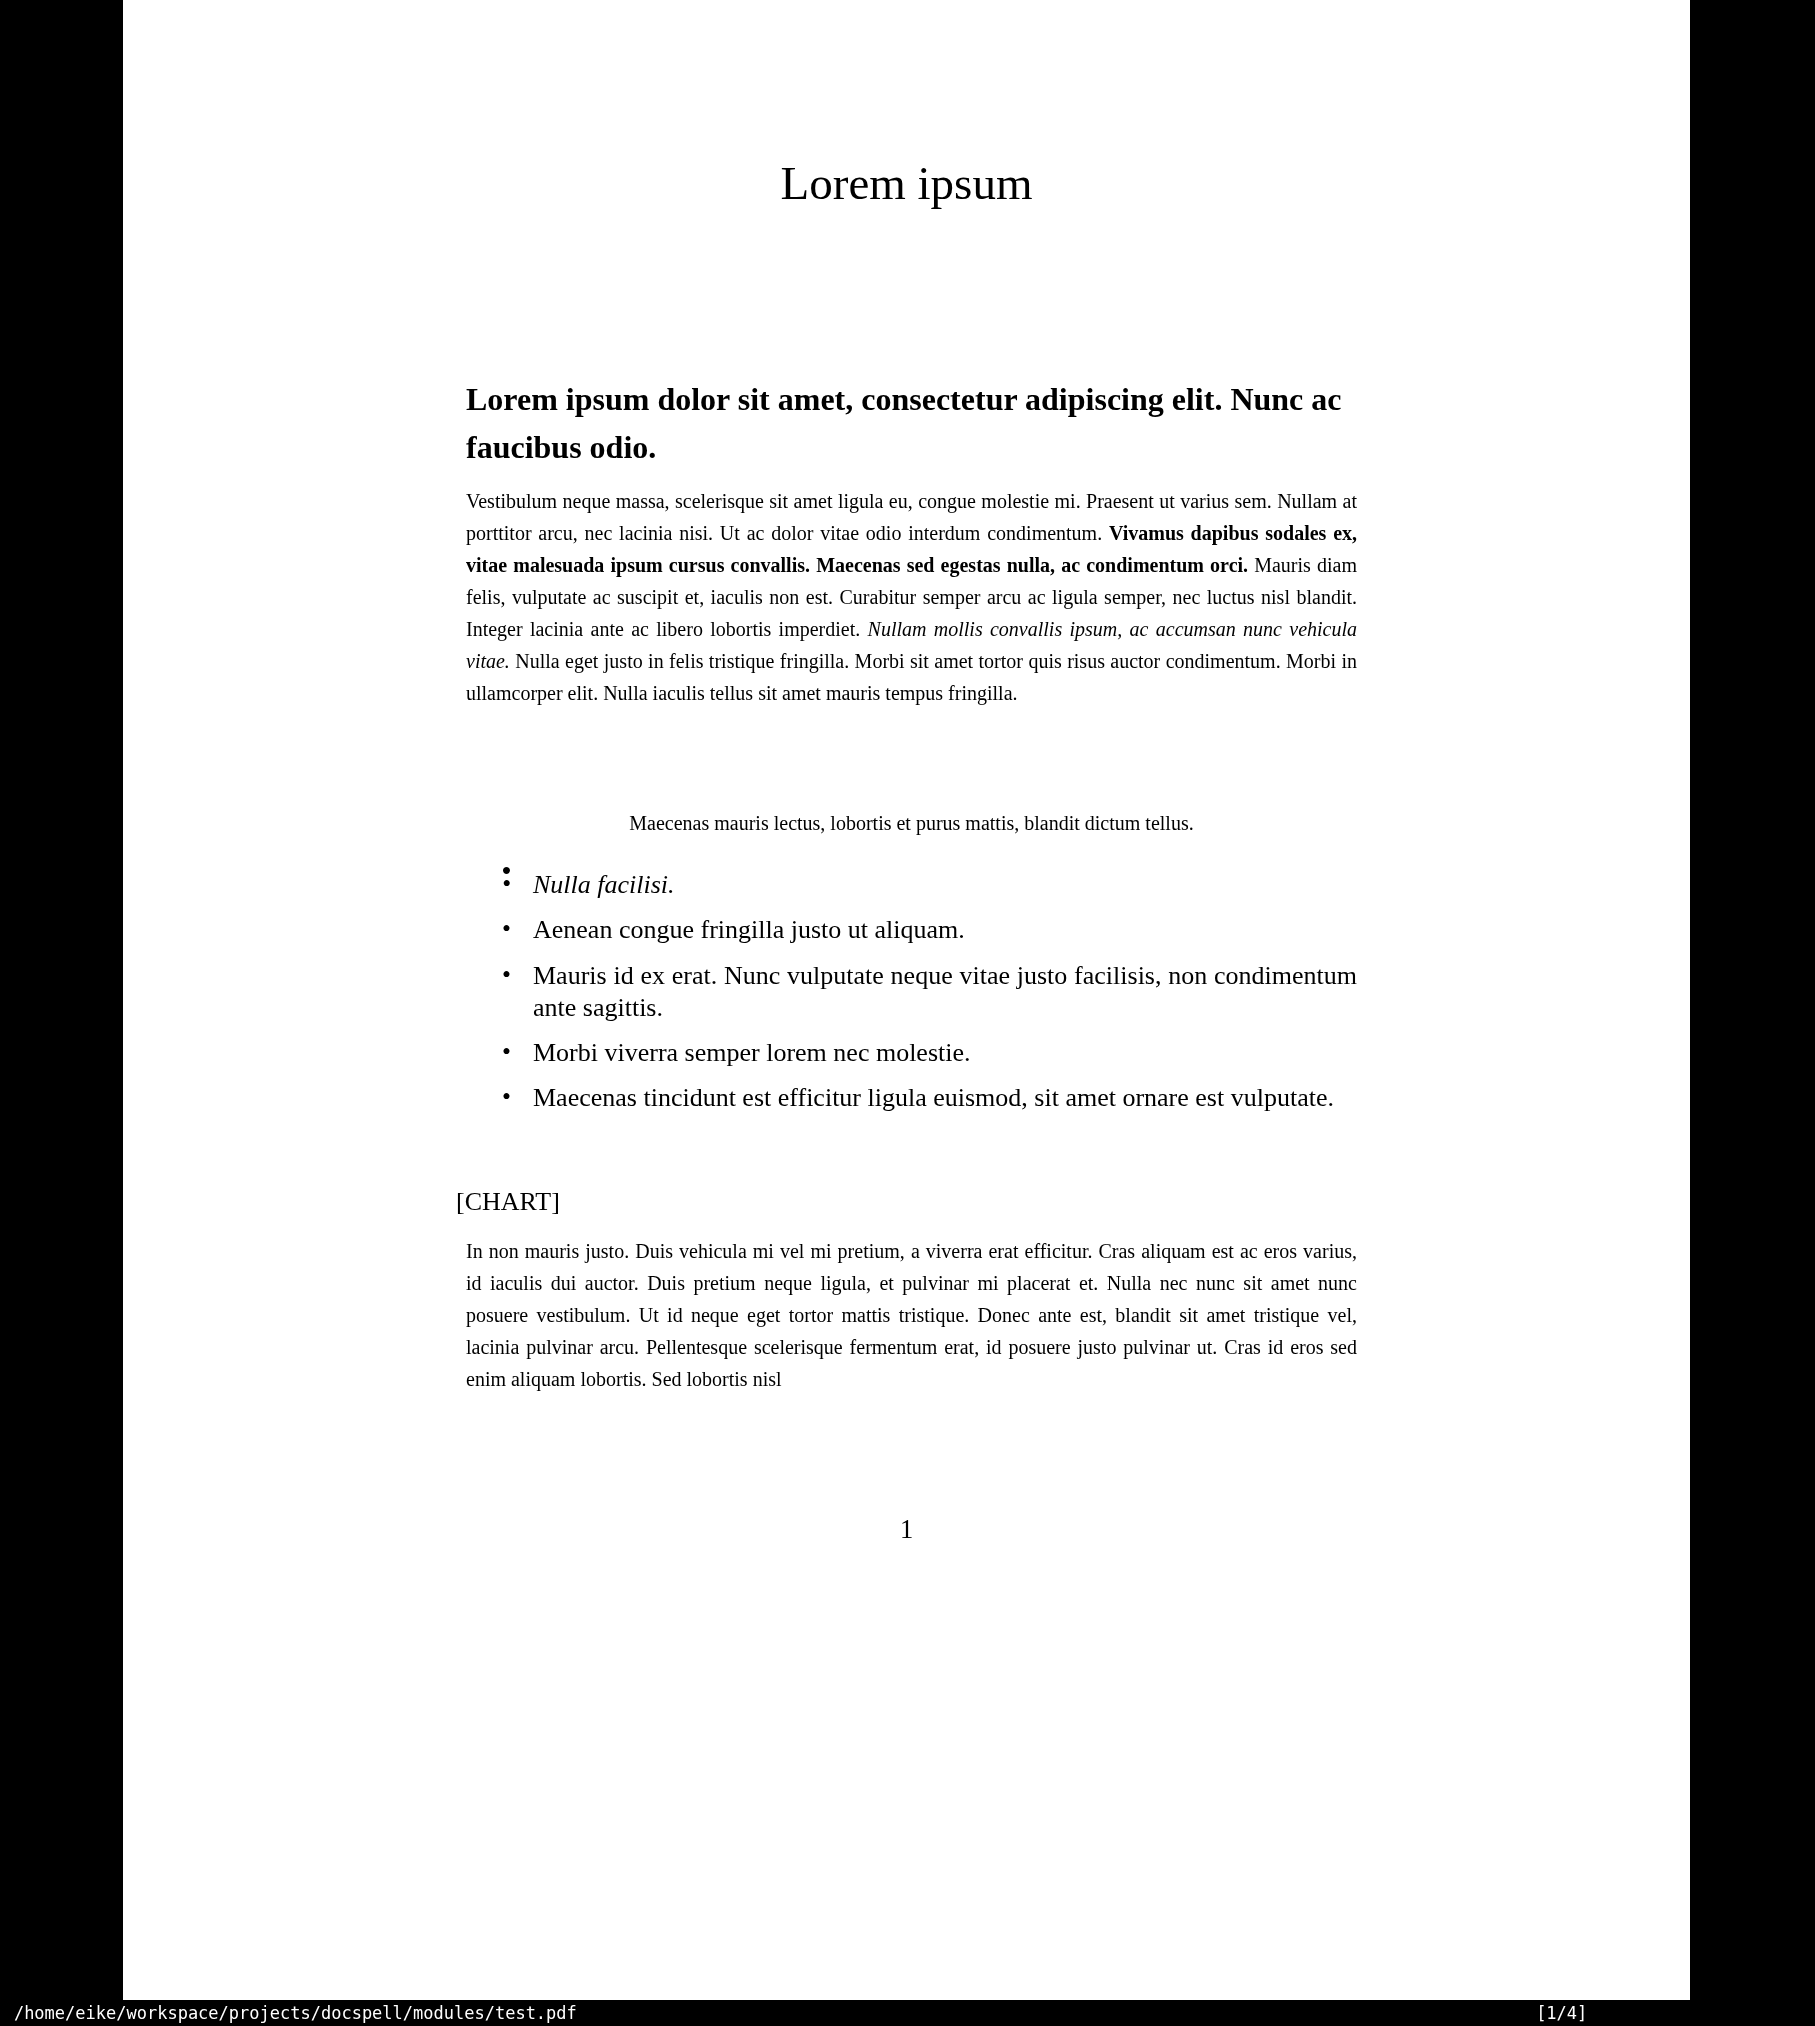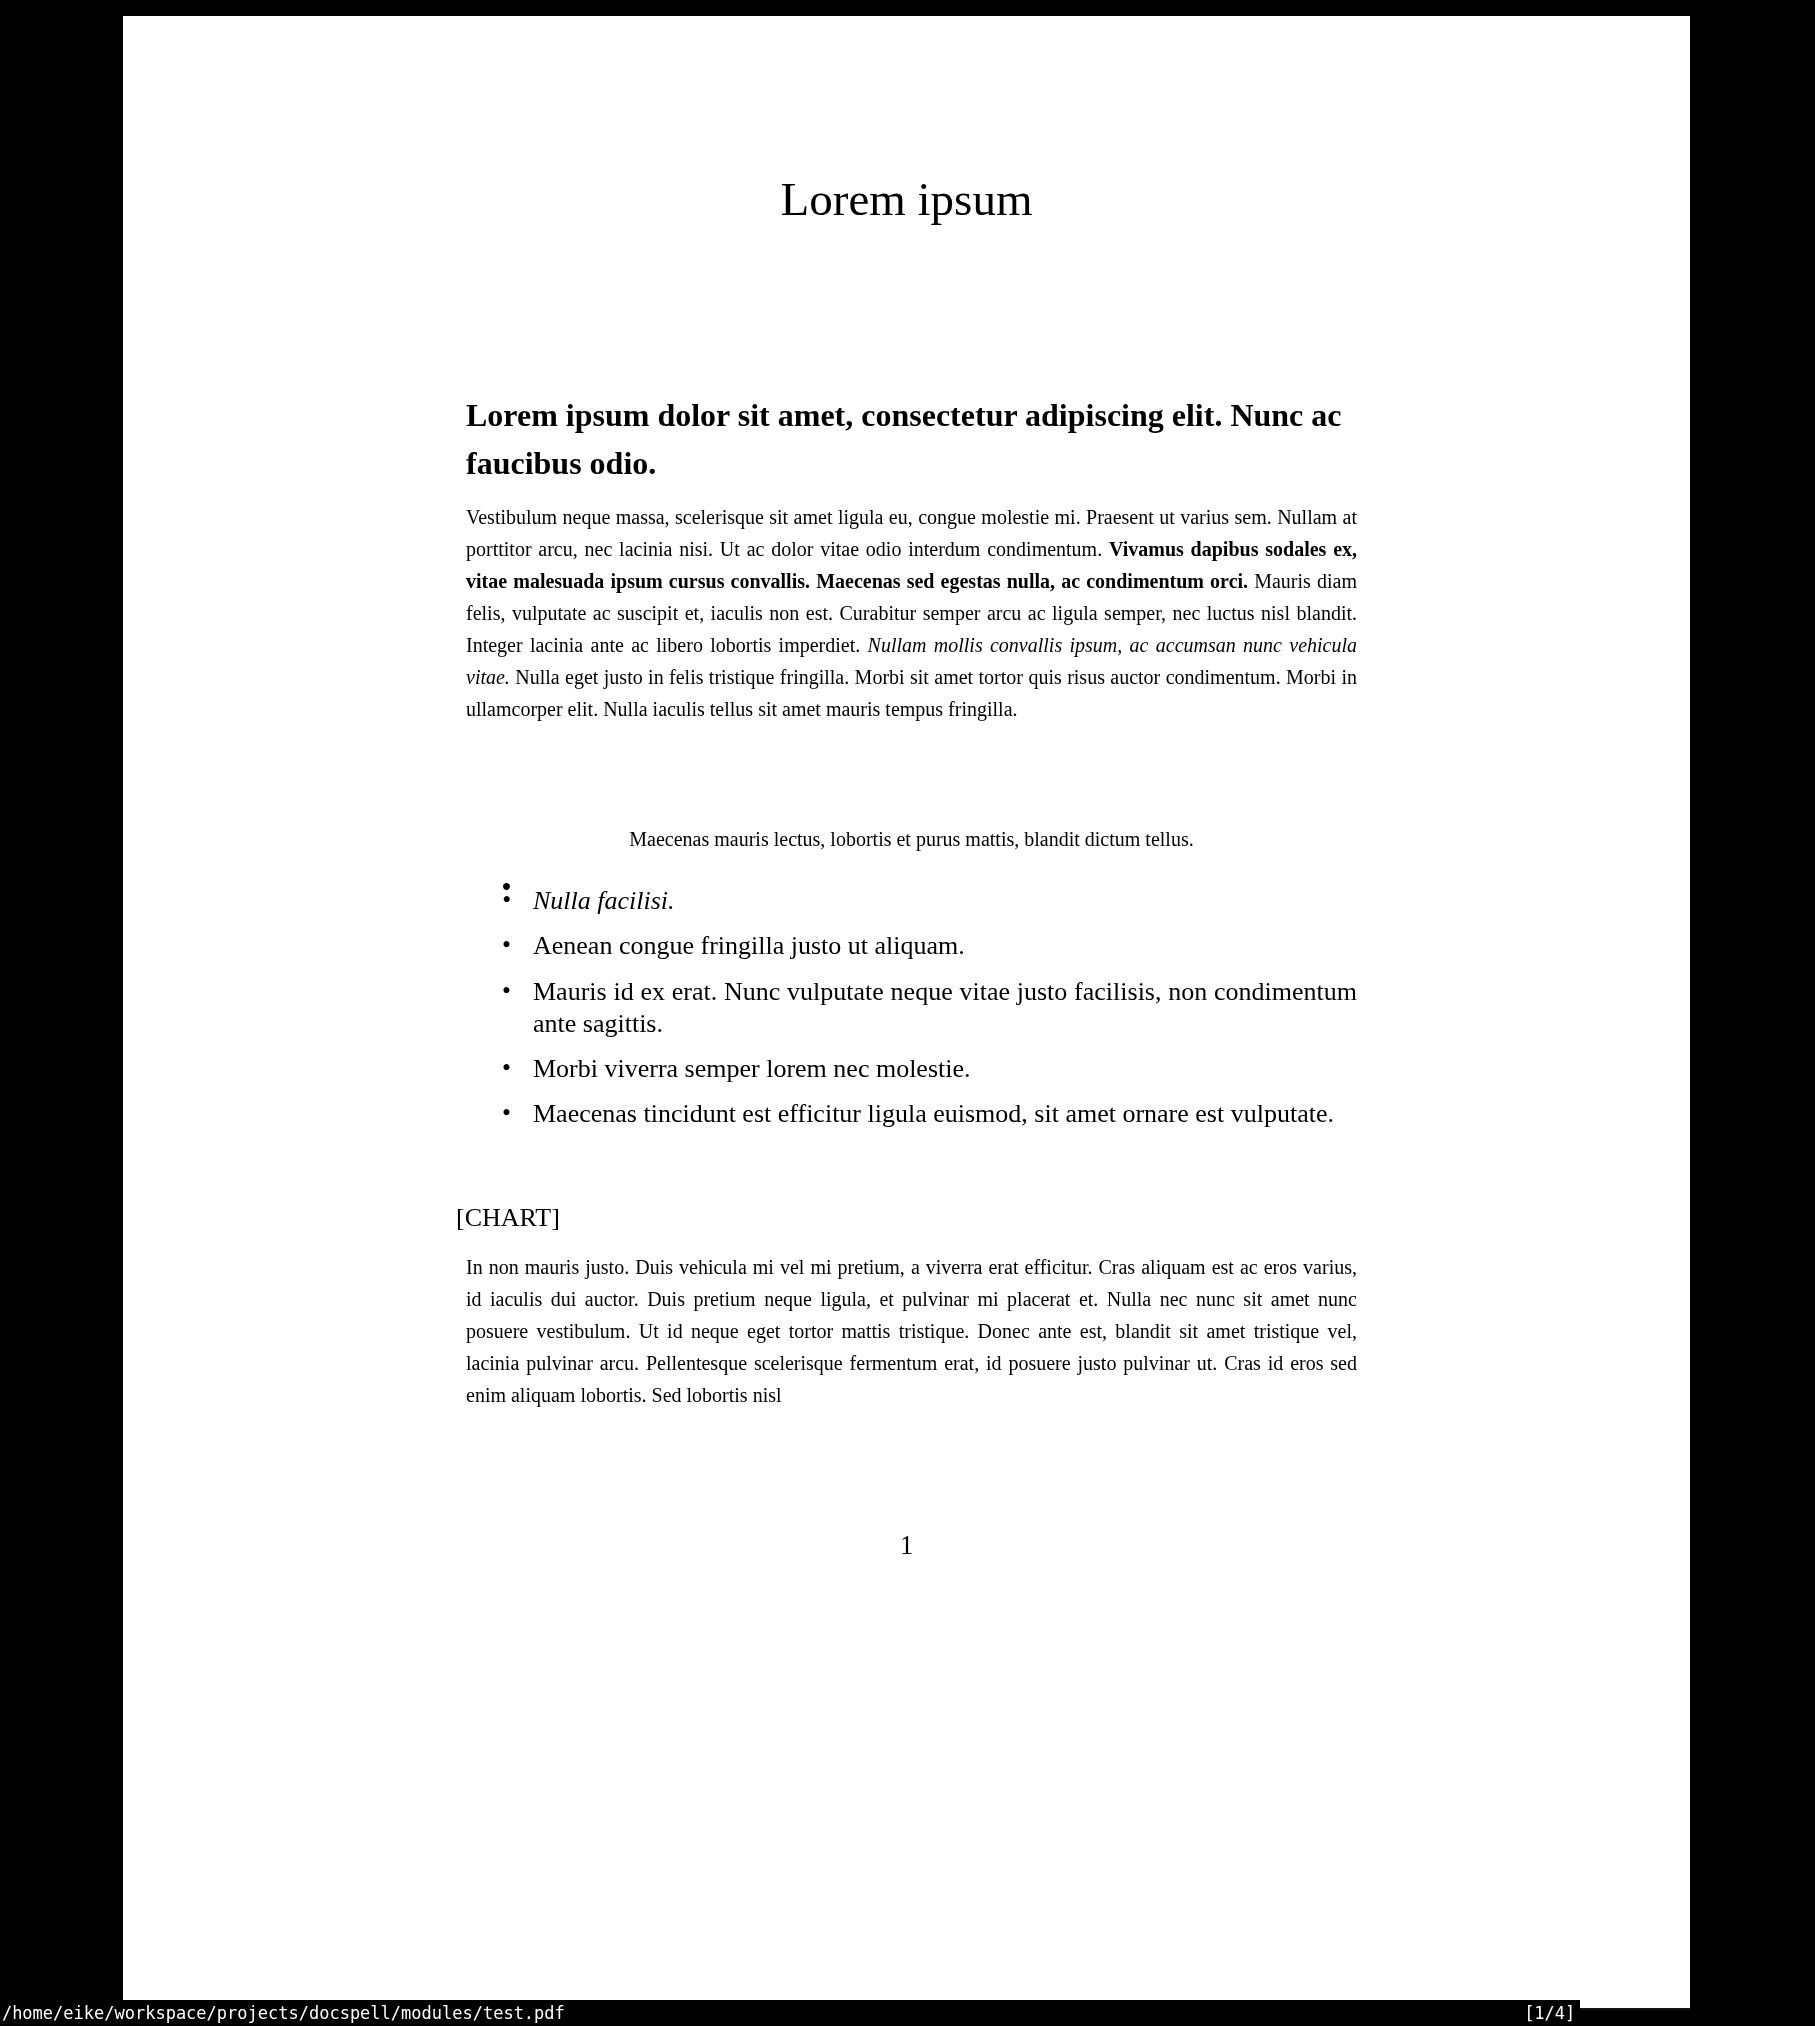--- a/index.html
+++ b/index.html
@@ -10,21 +10,21 @@
     overflow: hidden;
     font-family: "Liberation Serif", serif;
     color: #000000;
   }
   .page {
     position: absolute;
     left: 123px;
     width: 1567px;
     background: #ffffff;
   }
-  .page-1 { top: 0; height: 1994px; border-bottom: 2.8px solid #161616; margin-top: 16px; }
+  .page-1 { top: 0; height: 1994px; border-bottom: 2.8px solid #161616; }
   .page-2 { top: 1768px; height: 232px; }
 
   .doc-title {
     position: absolute;
     top: 157px; left: 0; width: 100%;
     text-align: center;
     font-size: 47px;
     font-weight: 400;
     line-height: 53px;
   }
@@ -72,21 +72,21 @@
   }
   .para-3 { top: 1235px; }
   .page-number {
     position: absolute;
     top: 1514px; left: 0; width: 100%;
     text-align: center;
     font-size: 26.5px;
   }
   .status-bar {
     position: absolute;
-    left: 0; top: 2000px;
+    left: 12px; top: 2000px;
     width: 1580px; height: 26.5px;
     background: #000000;
     color: #ffffff;
     font-family: "DejaVu Sans Mono", monospace;
     font-size: 17px;
     display: flex;
     justify-content: space-between;
     align-items: center;
     padding: 0 4.7px 0 1.9px;
     white-space: nowrap;

